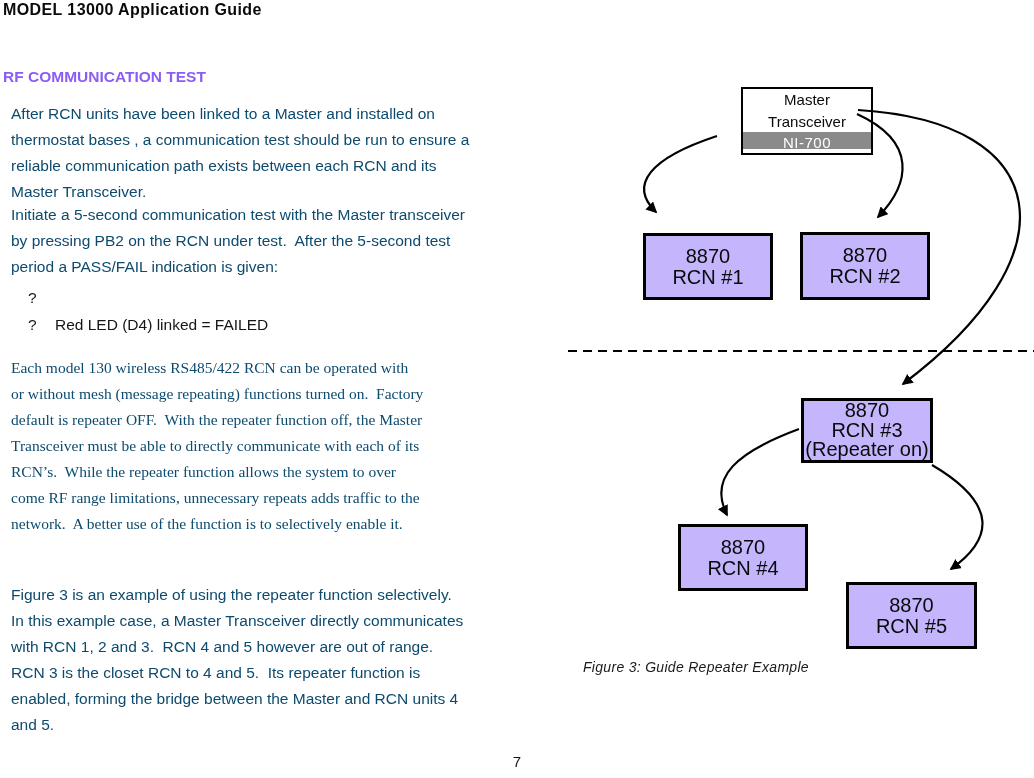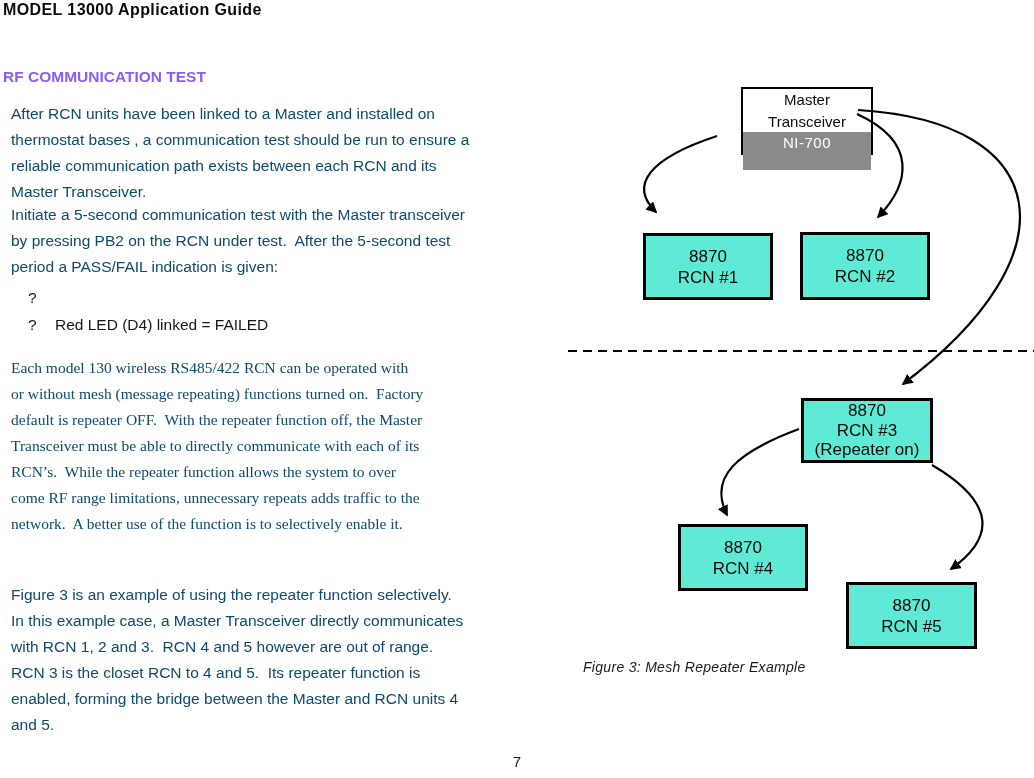--- a/index.html
+++ b/index.html
@@ -23,31 +23,31 @@
   .p2{top:194px;}
   .p3{top:347px;font-family:Liberation Serif, serif;}
   .p4{top:574px;}
   .bullet-row{left:28px;font-size:15.5px;line-height:27px;color:#161616;display:flex;}
   .bullet-row .marker{width:27px;}
   .b1{top:284px;}
   .b2{top:311px;}
 
   
   .node-box{
-    border:3px solid #000;background:#5eead4;box-sizing:border-box;
+    border:3px solid #000;background:#c4b5fd;box-sizing:border-box;
     display:flex;flex-direction:column;align-items:center;justify-content:center;
-    text-align:center;font-size:17px;line-height:21px;white-space:pre-line;color:#0a0a0a;
+    text-align:center;font-size:20px;line-height:21px;white-space:pre-line;color:#0a0a0a;
   }
   .master-box{
     left:722px;top:87px;width:132px;height:68px;border:2px solid #000;
     background:#fff;box-sizing:border-box;text-align:center;color:#0a0a0a;margin-left:19px;
   }
   .master-title{font-size:15px;line-height:21.5px;white-space:pre-line;}
   .master-band{
-    height:38px;line-height:21px;font-size:15px;letter-spacing:.5px;
+    height:17px;line-height:21px;font-size:15px;letter-spacing:.5px;
   }
   .rcn1{left:643px;top:233px;width:130px;height:67px;}
   .rcn2{left:800px;top:232px;width:130px;height:68px;}
   .rcn3{left:801px;top:398px;width:132px;height:65px;line-height:19.5px;}
   .rcn4{left:678px;top:524px;width:130px;height:67px;}
   .rcn5{left:846px;top:582px;width:131px;height:67px;}
   .fig-caption{
     left:583px;top:659px;font-size:14px;font-style:italic;color:#1a1a1a;letter-spacing:.3px;
   }
   .page-number{
@@ -116,15 +116,15 @@
     </marker>
   </defs>
   <path d="M 568,351 L 1034,351" stroke="#000" stroke-width="2" fill="none" stroke-dasharray="9,6"></path>
   <path d="M 717,136 C 650,158 628,185 656,212" stroke="#000" stroke-width="2.2" fill="none" marker-end="url(#ah)"></path>
   <path d="M 857,114 C 918,142 910,184 878,217" stroke="#000" stroke-width="2.2" fill="none" marker-end="url(#ah)"></path>
   <path d="M 858,110 C 1055,122 1075,255 903,384" stroke="#000" stroke-width="2.2" fill="none" marker-end="url(#ah)"></path>
   <path d="M 799,429 C 737,452 708,477 727,515" stroke="#000" stroke-width="2.2" fill="none" marker-end="url(#ah)"></path>
   <path d="M 932,465 C 1000,505 992,540 951,569" stroke="#000" stroke-width="2.2" fill="none" marker-end="url(#ah)"></path>
 </svg>
 
-<div class="abs fig-caption">Figure 3: Mesh Repeater Example</div>
+<div class="abs fig-caption">Figure 3: Guide Repeater Example</div>
 
 <div class="abs page-number">7</div>
 
 </body></html>

